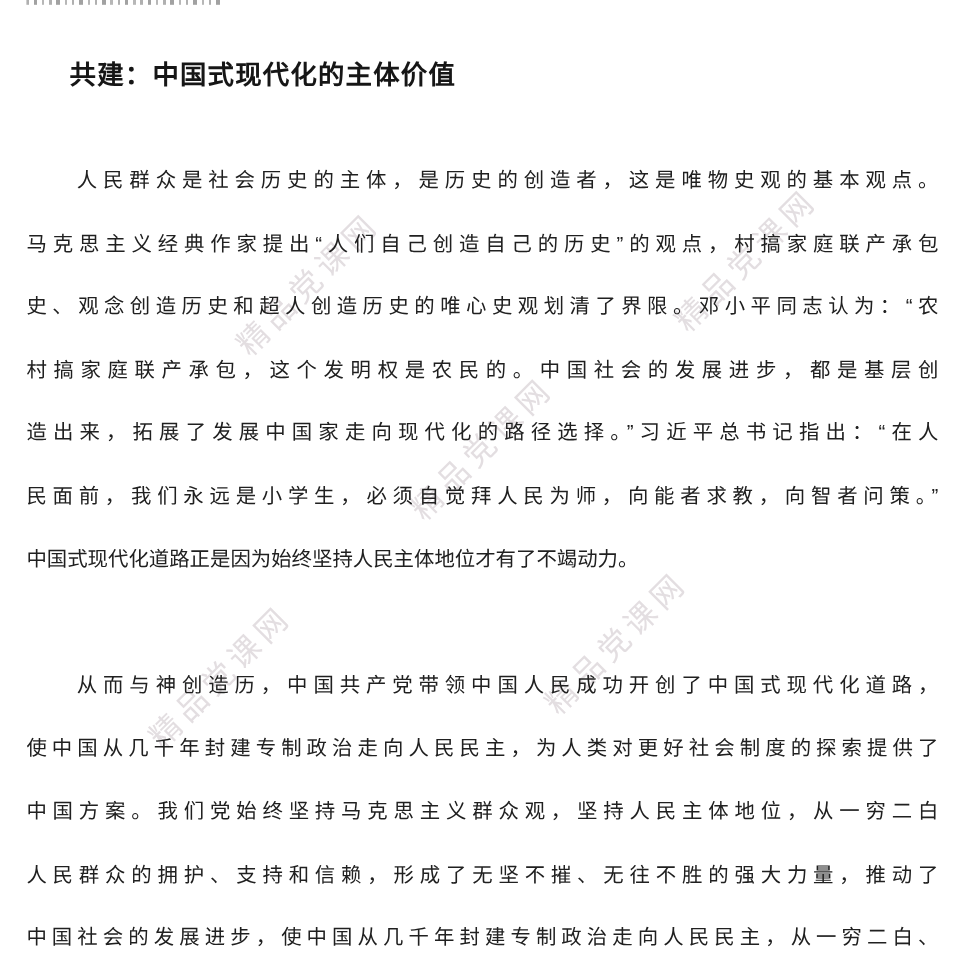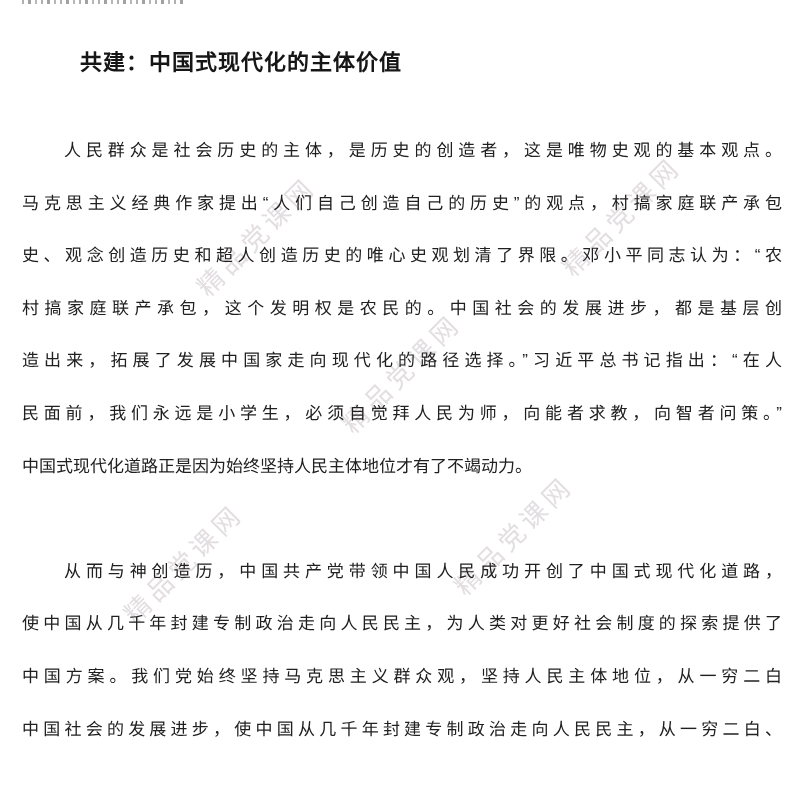--- a/index.html
+++ b/index.html
@@ -25,21 +25,21 @@
     position:absolute;
     transform:translate(-50%,-50%) rotate(-45deg);
     font-size:26px;
     letter-spacing:5px;
     color:#e3dee1;
     white-space:nowrap;
     user-select:none;
   }
   .heading{
     position:absolute;
-    top:48px;left:80px;
+    top:48px;left:58px;
     margin:0;
     font-size:22px;
     line-height:30px;
     font-weight:700;
     color:#161616;
     letter-spacing:1px;
     white-space:nowrap;
   }
   .doc-body{
     position:absolute;
@@ -84,17 +84,18 @@
       <div class="line">史、观念创造历史和超人创造历史的唯心史观划清了界限。邓小平同志认为：“农</div>
       <div class="line">村搞家庭联产承包，这个发明权是农民的。中国社会的发展进步，都是基层创</div>
       <div class="line">造出来，拓展了发展中国家走向现代化的路径选择。”习近平总书记指出：“在人</div>
       <div class="line">民面前，我们永远是小学生，必须自觉拜人民为师，向能者求教，向智者问策。”</div>
       <div class="line flushlast">中国式现代化道路正是因为始终坚持人民主体地位才有了不竭动力。</div>
     </div>
     <div class="para">
       <div class="line indent">从而与神创造历，中国共产党带领中国人民成功开创了中国式现代化道路，</div>
       <div class="line">使中国从几千年封建专制政治走向人民民主，为人类对更好社会制度的探索提供了</div>
       <div class="line">中国方案。我们党始终坚持马克思主义群众观，坚持人民主体地位，从一穷二白</div>
+      <div class="line">人民群众的拥护、支持和信赖，形成了无坚不摧、无往不胜的强大力量，推动了</div>
       <div class="line">中国社会的发展进步，使中国从几千年封建专制政治走向人民民主，从一穷二白、</div>
     </div>
   </div>
 
 </div>
 
 </body></html>

